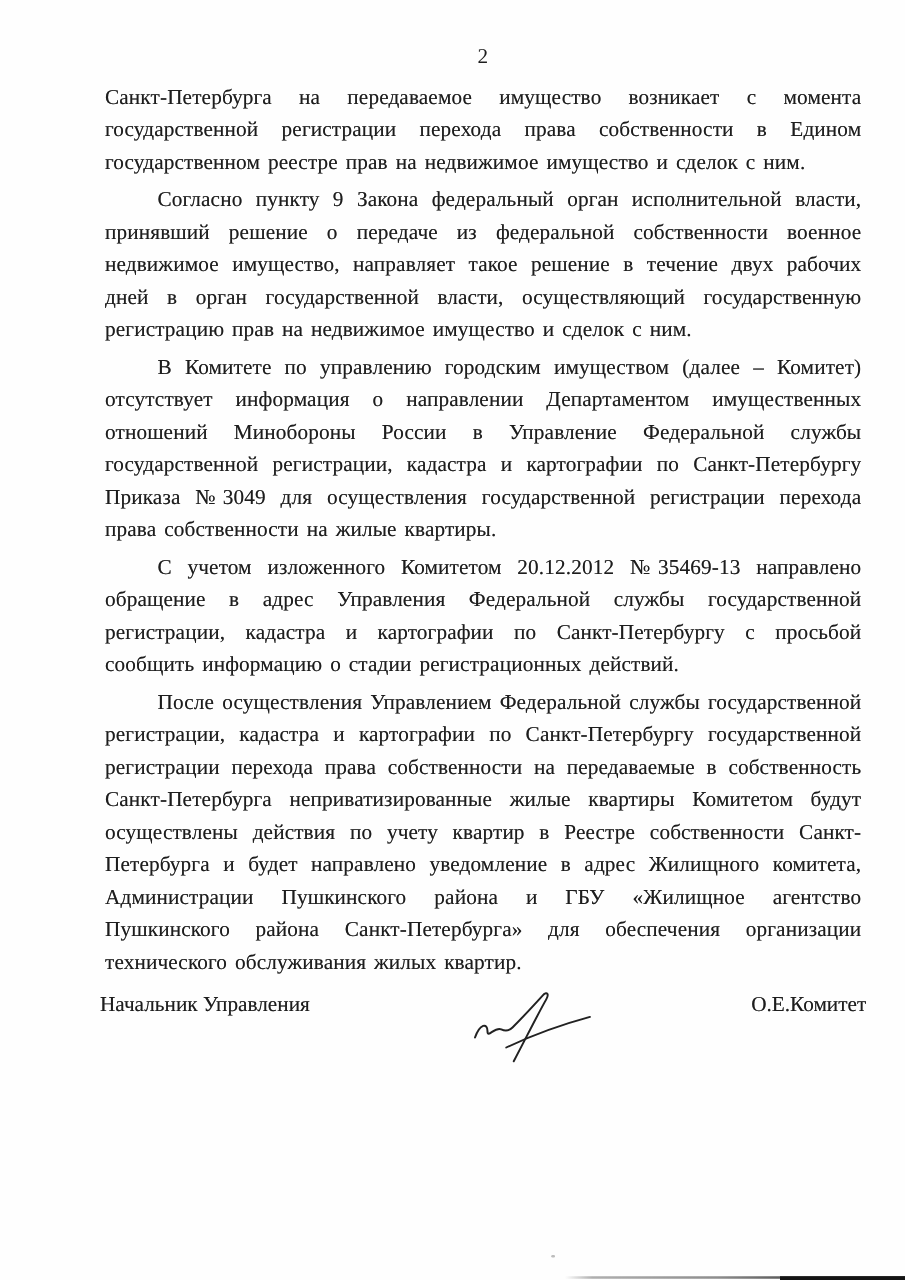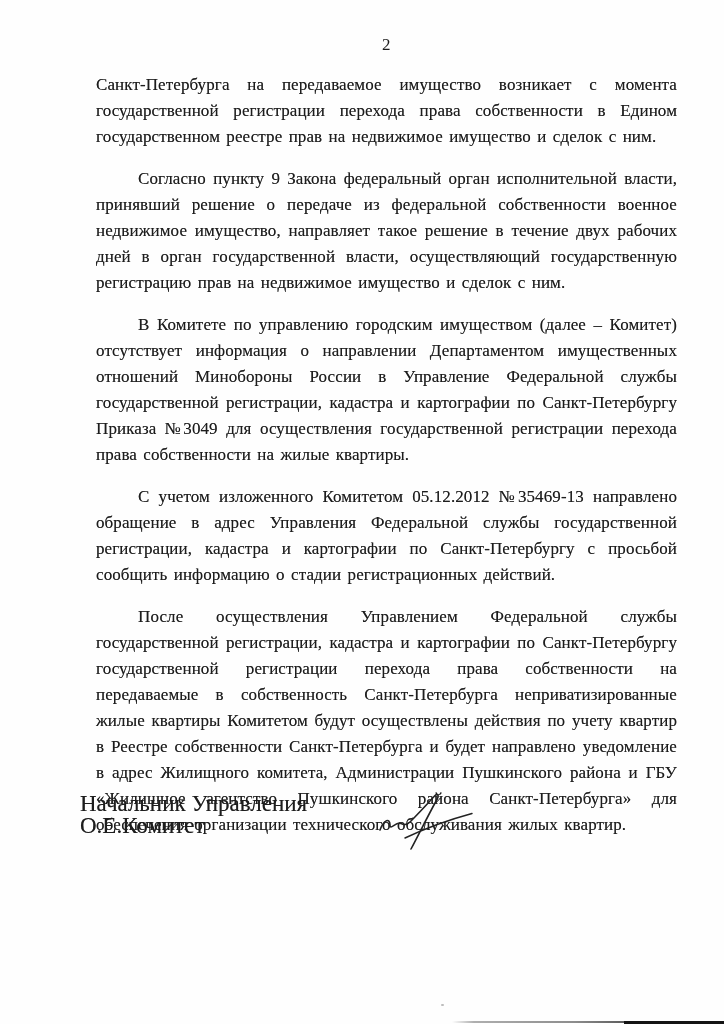--- a/index.html
+++ b/index.html
@@ -24,43 +24,42 @@
     width: 613px;
   }
   .page-number {
     text-align: center;
     font-size: 17px;
     line-height: 22px;
     margin-bottom: 9px;
     letter-spacing: 0.3px;
   }
   .body p {
-    margin: 16px;
+    margin: 4px;
     font-size: 17px;
     line-height: 26px;
     text-align: justify;
     text-indent: 42px;
     word-spacing: 2px;
     letter-spacing: 0.1px;
     text-shadow: 0 0 0.5px rgba(20,20,20,0.55);
   }
   .body p.no-indent {
     text-indent: 0;
   }
   .signoff {
     position: absolute;
     left: 80px;
     top: 793px;
     width: 613px;
     display: flex;
     justify-content: space-between;
-    font-size: 23px;
+    font-size: 17px;
     line-height: 22px;
     text-shadow: 0 0 0.5px rgba(20,20,20,0.55);
-    flex-direction: column;
   }
   .signature {
     position: absolute;
     left: 374px;
     top: 790px;
     width: 104px;
     height: 64px;
   }
   .scan-edge-line {
     position: absolute;
@@ -99,21 +98,21 @@
 
 <div class="page">
 
   <div class="content">
     <div class="page-number">2</div>
 
     <div class="body">
       <p class="no-indent">Санкт-Петербурга на передаваемое имущество возникает с момента государственной регистрации перехода права собственности в Едином государственном реестре прав на недвижимое имущество и сделок с ним.</p>
       <p>Согласно пункту 9 Закона федеральный орган исполнительной власти, принявший решение о передаче из федеральной собственности военное недвижимое имущество, направляет такое решение в течение двух рабочих дней в орган государственной власти, осуществляющий государственную регистрацию прав на недвижимое имущество и сделок с ним.</p>
       <p>В Комитете по управлению городским имуществом (далее – Комитет) отсутствует информация о направлении Департаментом имущественных отношений Минобороны России в Управление Федеральной службы государственной регистрации, кадастра и картографии по Санкт-Петербургу Приказа №3049 для осуществления государственной регистрации перехода права собственности на жилые квартиры.</p>
-      <p>С учетом изложенного Комитетом 05.12.2012 №35469-13 направлено обращение в адрес Управления Федеральной службы государственной регистрации, кадастра и картографии по Санкт-Петербургу с просьбой сообщить информацию о стадии регистрационных действий.</p>
+      <p>С учетом изложенного Комитетом 20.12.2012 №35469-13 направлено обращение в адрес Управления Федеральной службы государственной регистрации, кадастра и картографии по Санкт-Петербургу с просьбой сообщить информацию о стадии регистрационных действий.</p>
       <p>После осуществления Управлением Федеральной службы государственной регистрации, кадастра и картографии по Санкт-Петербургу государственной регистрации перехода права собственности на передаваемые в собственность Санкт-Петербурга неприватизированные жилые квартиры Комитетом будут осуществлены действия по учету квартир в Реестре собственности Санкт-Петербурга и будет направлено уведомление в адрес Жилищного комитета, Администрации Пушкинского района и ГБУ «Жилищное агентство Пушкинского района Санкт-Петербурга» для обеспечения организации технического обслуживания жилых квартир.</p>
     </div>
   </div>
 
   <div class="signoff">
     <span>Начальник Управления</span>
     <span>О.Е.Комитет</span>
   </div>
 
   <svg class="signature" viewBox="0 0 104 64" xmlns="http://www.w3.org/2000/svg">

